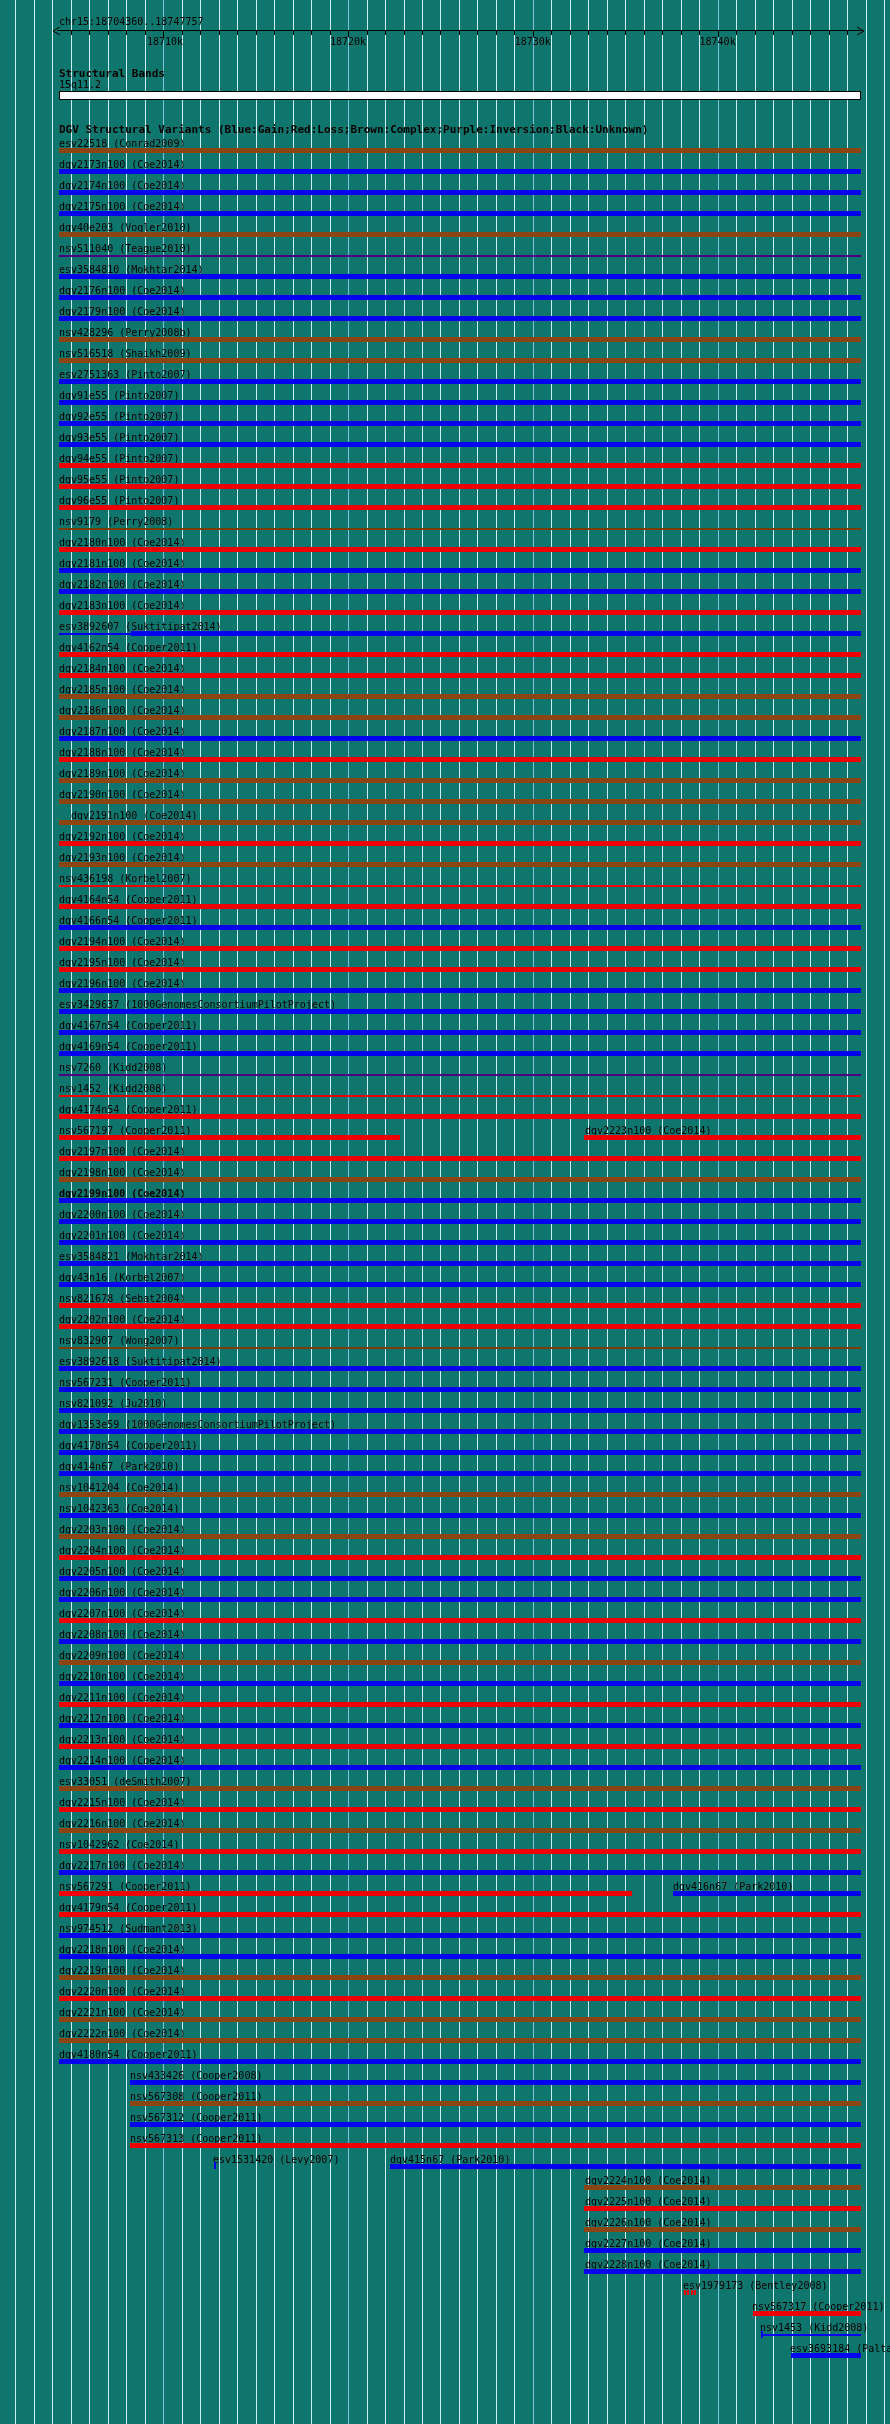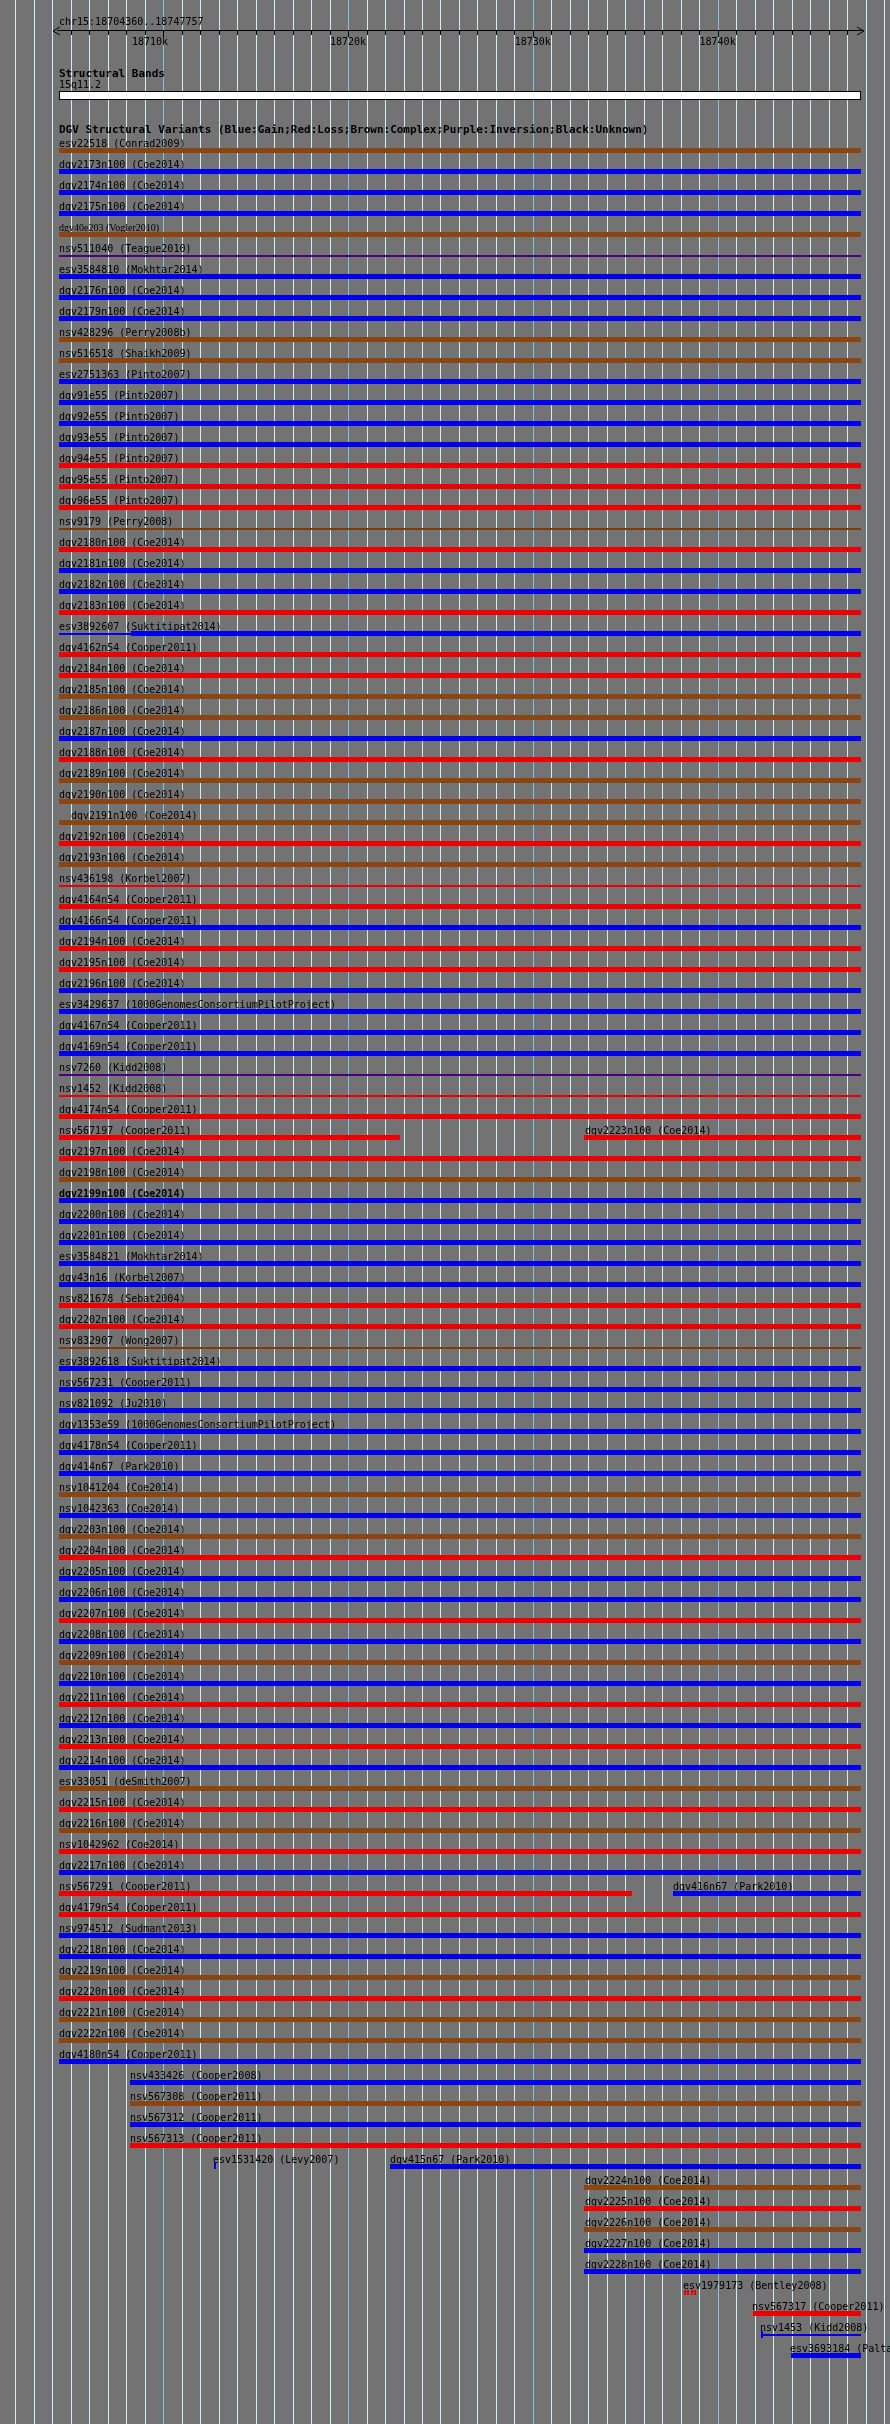--- a/index.html
+++ b/index.html
@@ -1,16 +1,16 @@
 <!DOCTYPE html>
 <html><head>
 <meta charset="utf-8">
 <style>
   html,body{margin:0;padding:0;background:#fff;}
-  #canvas{position:relative;width:890px;height:2424px;background:#737373;overflow:hidden;
+  #canvas{position:relative;width:890px;height:2424px;background:#0f766e;overflow:hidden;
           font-family:"DejaVu Sans Mono",monospace;}
   #grid{position:absolute;inset:0;}
   .gl{position:absolute;top:0;bottom:0;width:1px;}
   .lbl{position:absolute;font:10px/10px "DejaVu Sans Mono",monospace;color:#000;white-space:pre;}
   .title{position:absolute;font:bold 11px/11px "DejaVu Sans Mono",monospace;color:#000;white-space:pre;}
   .bar{position:absolute;height:5px;}
   .ln{position:absolute;height:1.6px;}
   .tk{position:absolute;width:2px;height:7px;}
   .rline{position:absolute;height:1px;background:#000;}
   .rtick{position:absolute;width:1px;background:#000;}
@@ -111,21 +111,21 @@
       <div class="rtick" style="left: 680.7px; top: 31px; height: 4px;"></div>
       <div class="rtick" style="left: 699.2px; top: 31px; height: 4px;"></div>
       <div class="rtick" style="left: 736.1px; top: 31px; height: 4px;"></div>
       <div class="rtick" style="left: 754.6px; top: 31px; height: 4px;"></div>
       <div class="rtick" style="left: 773.1px; top: 31px; height: 4px;"></div>
       <div class="rtick" style="left: 791.6px; top: 31px; height: 4px;"></div>
       <div class="rtick" style="left: 810px; top: 31px; height: 4px;"></div>
       <div class="rtick" style="left: 828.5px; top: 31px; height: 4px;"></div>
       <div class="rtick" style="left: 847px; top: 31px; height: 4px;"></div>
       <div class="rtick" style="left: 163.2px; top: 31px; height: 6px;"></div>
-      <div class="rlab" style="left: 150px; top: 37px;">18710k</div>
+      <div class="rlab" style="left: 165px; top: 37px;">18710k</div>
       <div class="rtick" style="left: 348px; top: 31px; height: 6px;"></div>
       <div class="rlab" style="left: 348px; top: 37px;">18720k</div>
       <div class="rtick" style="left: 532.8px; top: 31px; height: 6px;"></div>
       <div class="rlab" style="left: 532.8px; top: 37px;">18730k</div>
       <div class="rtick" style="left: 717.6px; top: 31px; height: 6px;"></div>
       <div class="rlab" style="left: 717.6px; top: 37px;">18740k</div>
       <svg width="10" height="10" style="position: absolute; top: 26px; left: 52px;">
         <polyline points="8,1 1,5 8,9" fill="none" stroke="#000"></polyline>
       </svg>
       <svg width="10" height="10" style="position: absolute; top: 26px; left: 856px;">
@@ -138,21 +138,21 @@
   <div class="title" style="left:59px;top:124px">DGV Structural Variants (Blue:Gain;Red:Loss;Brown:Complex;Purple:Inversion;Black:Unknown)</div>
   <div id="rows">
       <div class="lbl" style="left: 59px; top: 139px;">esv22518 (Conrad2009)</div>
       <div class="bar" style="left: 59px; top: 148px; width: 802px; background: rgb(139, 69, 19);"></div>
       <div class="lbl" style="left: 59px; top: 160px;">dgv2173n100 (Coe2014)</div>
       <div class="bar" style="left: 59px; top: 169px; width: 802px; background: rgb(0, 0, 238);"></div>
       <div class="lbl" style="left: 59px; top: 181px;">dgv2174n100 (Coe2014)</div>
       <div class="bar" style="left: 59px; top: 190px; width: 802px; background: rgb(0, 0, 238);"></div>
       <div class="lbl" style="left: 59px; top: 202px;">dgv2175n100 (Coe2014)</div>
       <div class="bar" style="left: 59px; top: 211px; width: 802px; background: rgb(0, 0, 238);"></div>
-      <div class="lbl" style="left: 59px; top: 223px; font-family: Liberation Serif, serif;">dgv40e203 (Vogler2010)</div>
+      <div class="lbl" style="left: 59px; top: 223px;">dgv40e203 (Vogler2010)</div>
       <div class="bar" style="left: 59px; top: 232px; width: 802px; background: rgb(139, 69, 19);"></div>
       <div class="lbl" style="left: 59px; top: 244px;">nsv511040 (Teague2010)</div>
       <div class="ln" style="left: 59px; top: 255px; width: 802px; background: rgb(75, 0, 130);"></div>
       <div class="lbl" style="left: 59px; top: 265px;">esv3584810 (Mokhtar2014)</div>
       <div class="bar" style="left: 59px; top: 274px; width: 802px; background: rgb(0, 0, 238);"></div>
       <div class="lbl" style="left: 59px; top: 286px;">dgv2176n100 (Coe2014)</div>
       <div class="bar" style="left: 59px; top: 295px; width: 802px; background: rgb(0, 0, 238);"></div>
       <div class="lbl" style="left: 59px; top: 307px;">dgv2179n100 (Coe2014)</div>
       <div class="bar" style="left: 59px; top: 316px; width: 802px; background: rgb(0, 0, 238);"></div>
       <div class="lbl" style="left: 59px; top: 328px;">nsv428296 (Perry2008b)</div>

